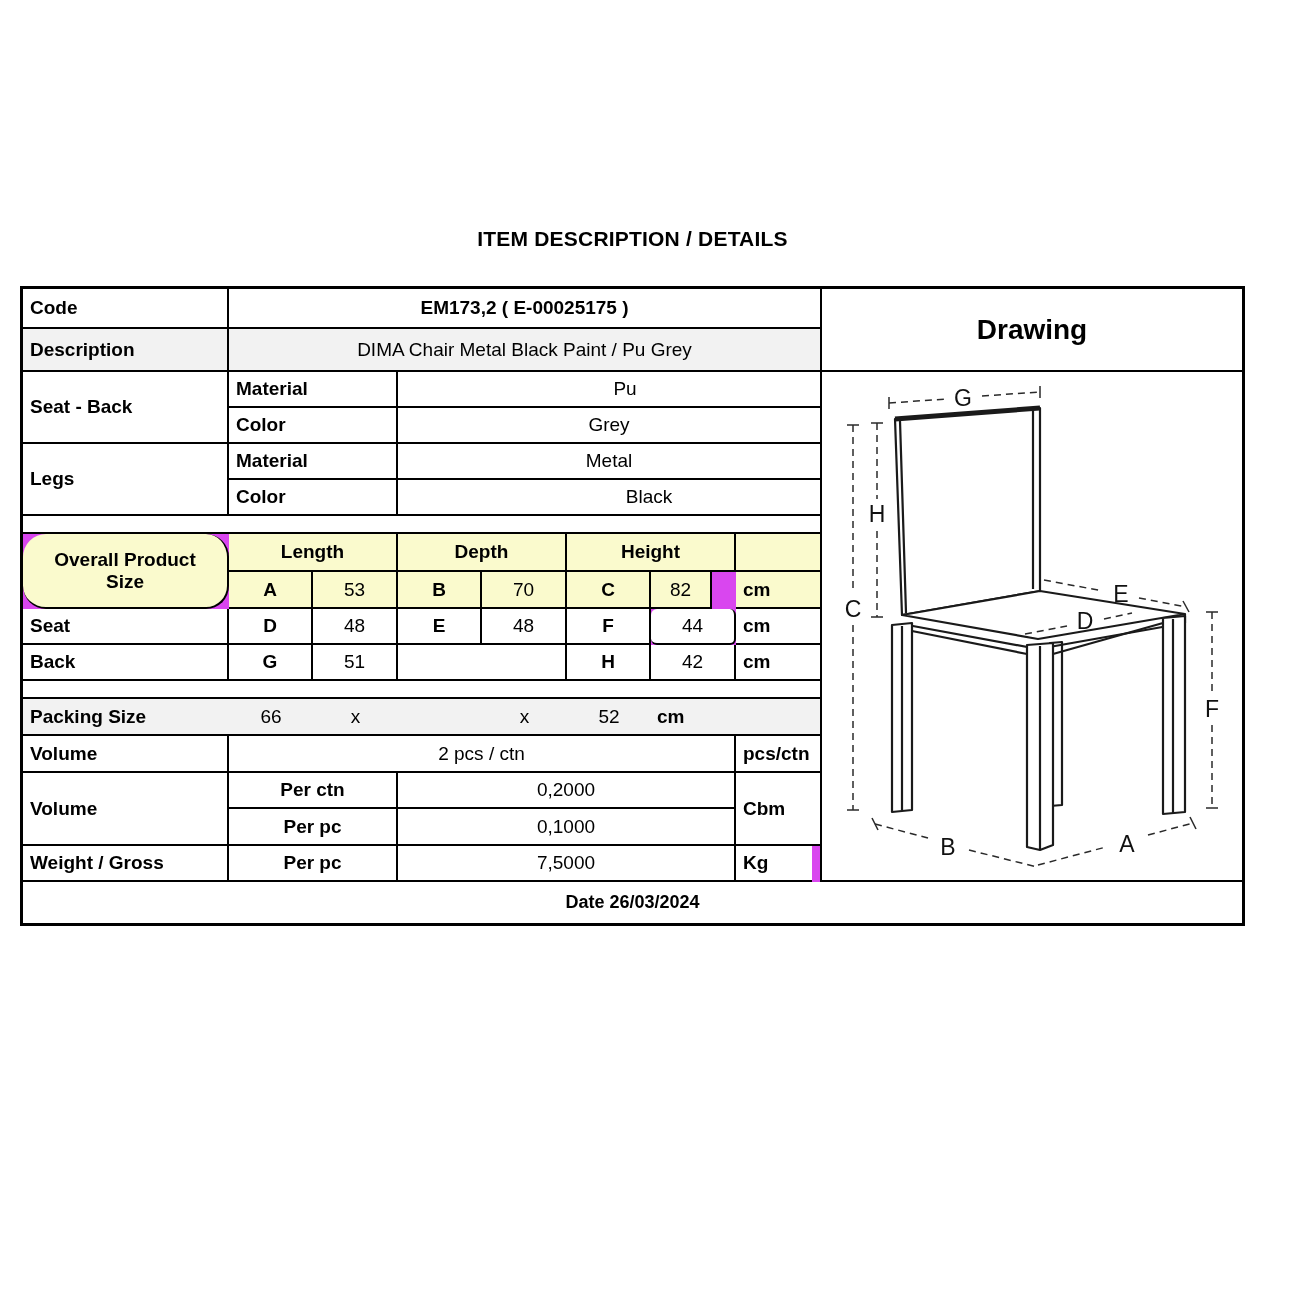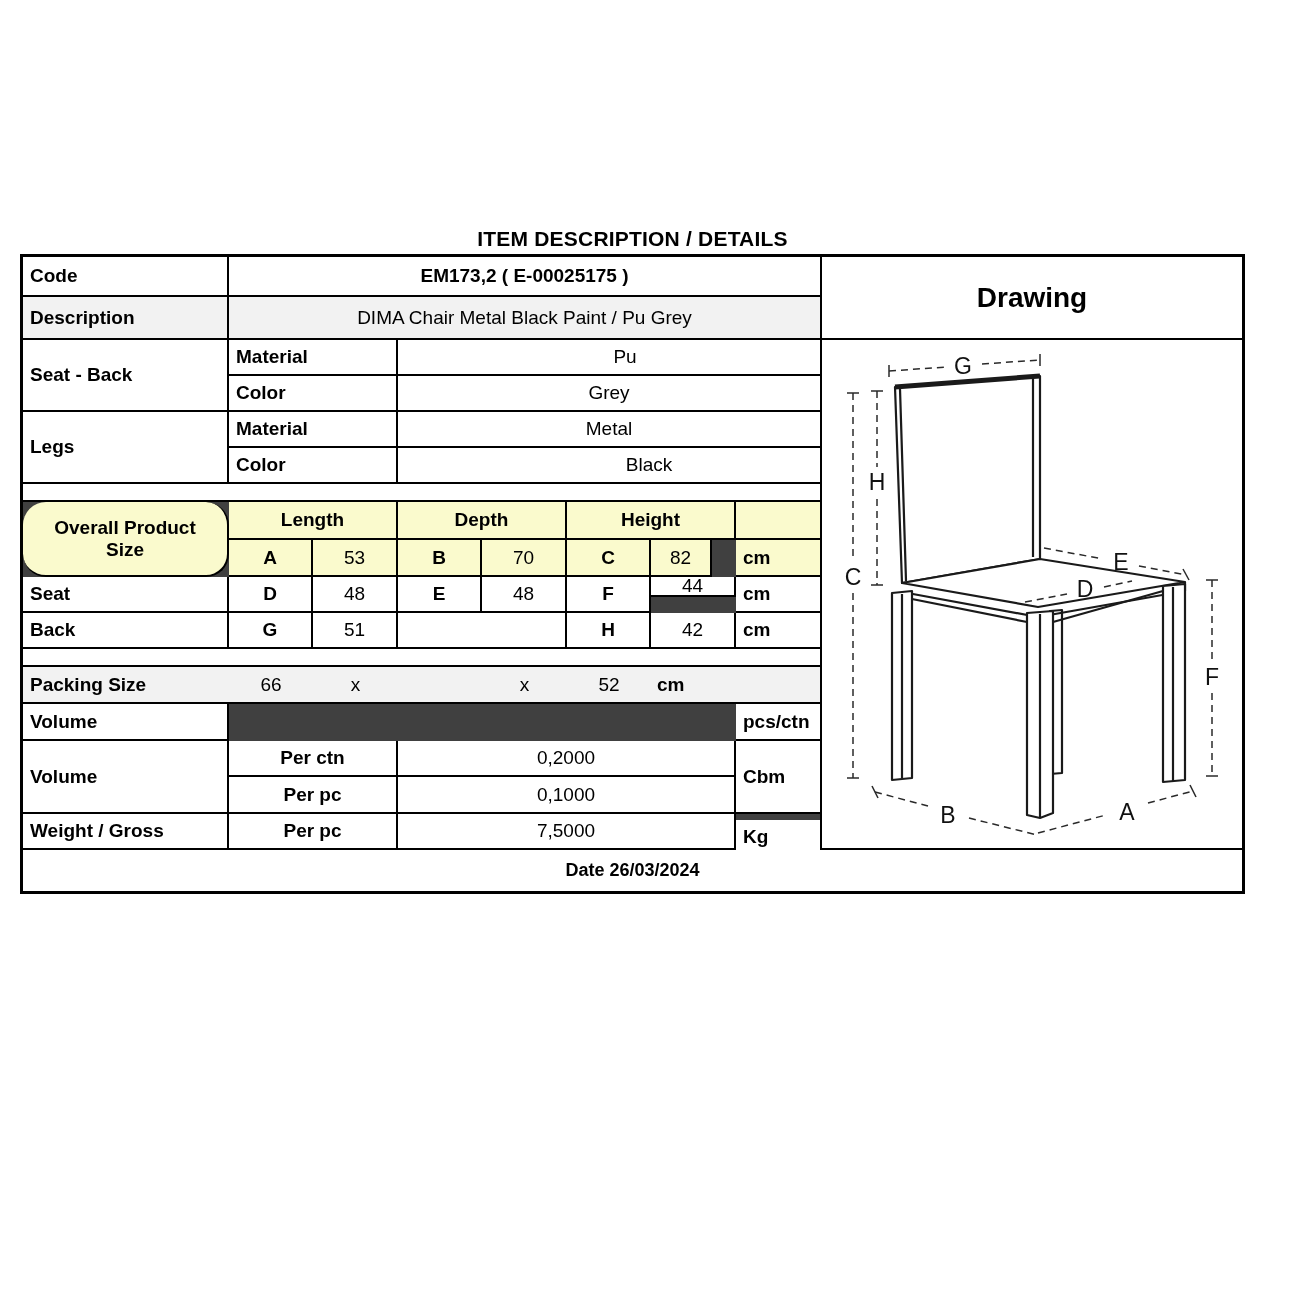--- a/index.html
+++ b/index.html
@@ -1,20 +1,20 @@
 <!DOCTYPE html>
 <html><head>
 <meta charset="utf-8">
 <style>
   html,body{margin:0;padding:0;background:#fff;}
   body{width:1300px;height:1300px;position:relative;font-family:"Liberation Sans",sans-serif;color:#000;}
   .page-title{position:absolute;left:20px;top:227px;width:1225px;text-align:center;
     font-size:21px;font-weight:bold;letter-spacing:.2px;}
-  .sheet{position:absolute;left:20px;top:254px;width:1225px;height:640px;
-    border:3px solid #000;border-bottom-width:4px;box-sizing:border-box;background:#404040;}
+  .sheet{position:absolute;left:20px;top:286px;width:1225px;height:640px;
+    border:3px solid #000;border-bottom-width:4px;box-sizing:border-box;background:#d946ef;}
   .cell{position:absolute;box-sizing:border-box;border-right:2px solid #000;border-bottom:2px solid #000;
     display:flex;align-items:center;font-size:19px;overflow:hidden;background:#fff;}
   .b{font-weight:bold;}
   .left{justify-content:flex-start;padding-left:7px;}
   .center{justify-content:center;text-align:center;}
   .nrb{border-right:none;}
   .nbb{border-bottom:none;}
   .yellow{background:#FAFACD;}
   .grey{background:#F2F2F2;}
   .blft{border-left:2px solid #000;}
@@ -64,21 +64,21 @@
   <div class="cell b center yellow" style="left:544px;top:283px;width:84px;height:37px;">C</div>
   <div class="cell center yellow" style="left:628px;top:283px;width:61px;height:37px;">82</div>
   <div class="cell b left yellow nrb" style="left:713px;top:283px;width:84px;height:37px;">cm</div>
 
   <div class="cell b left" style="left:0;top:320px;width:206px;height:36px;">Seat</div>
   <div class="cell b center" style="left:206px;top:320px;width:84px;height:36px;">D</div>
   <div class="cell center" style="left:290px;top:320px;width:85px;height:36px;">48</div>
   <div class="cell b center" style="left:375px;top:320px;width:84px;height:36px;">E</div>
   <div class="cell center" style="left:459px;top:320px;width:85px;height:36px;">48</div>
   <div class="cell b center" style="left:544px;top:320px;width:84px;height:36px;">F</div>
-  <div class="cell center" style="left:628px;top:320px;width:85px;height:20px;">44</div>
+  <div class="cell center" style="left:628px;top:320px;width:85px;height:36px;border-radius:6px;">44</div>
   <div class="cell b left nrb" style="left:713px;top:320px;width:84px;height:36px;">cm</div>
 
   <div class="cell b left" style="left:0;top:356px;width:206px;height:36px;">Back</div>
   <div class="cell b center" style="left:206px;top:356px;width:84px;height:36px;">G</div>
   <div class="cell center" style="left:290px;top:356px;width:85px;height:36px;">51</div>
   <div class="cell" style="left:375px;top:356px;width:169px;height:36px;"></div>
   <div class="cell b center" style="left:544px;top:356px;width:84px;height:36px;">H</div>
   <div class="cell center" style="left:628px;top:356px;width:85px;height:36px;">42</div>
   <div class="cell b left nrb" style="left:713px;top:356px;width:84px;height:36px;">cm</div>
 
@@ -88,33 +88,34 @@
   <div class="cell grey nrb pack-flex" style="left:206px;top:410px;width:591px;height:37px;">
     <span class="pk1">66</span>
     <span class="pk2">x</span>
     <span class="pk3">58</span>
     <span class="pk4">x</span>
     <span class="pk5">52</span>
     <span class="pkunit">cm</span>
   </div>
 
   <div class="cell b left" style="left:0;top:447px;width:206px;height:37px;">Volume</div>
+  <div class="cell center" style="left:206px;top:447px;width:507px;height:37px;">2 pcs / ctn</div>
   <div class="cell b left nrb" style="left:713px;top:447px;width:84px;height:37px;">pcs/ctn</div>
 
   <div class="cell b left" style="left:0;top:484px;width:206px;height:73px;">Volume</div>
   <div class="cell b center" style="left:206px;top:484px;width:169px;height:36px;">Per ctn</div>
   <div class="cell center" style="left:375px;top:484px;width:338px;height:36px;">0,2000</div>
   <div class="cell b left nrb" style="left:713px;top:484px;width:84px;height:73px;">Cbm</div>
   <div class="cell b center" style="left:206px;top:520px;width:169px;height:37px;">Per pc</div>
   <div class="cell center" style="left:375px;top:520px;width:338px;height:37px;">0,1000</div>
 
   <div class="cell b left" style="left:0;top:557px;width:206px;height:36px;">Weight / Gross</div>
   <div class="cell b center" style="left:206px;top:557px;width:169px;height:36px;">Per pc</div>
   <div class="cell center" style="left:375px;top:557px;width:338px;height:36px;">7,5000</div>
-  <div class="cell b left nrb" style="left:713px;top:557px;width:84px;height:36px;margin-top:6px;">Kg</div>
+  <div class="cell b left nrb" style="left:713px;top:557px;width:76px;height:36px;">Kg</div>
 
   <div class="cell b center nrb nbb" style="left:0;top:593px;width:1219px;height:41px;font-size:18px;">Date 26/03/2024</div>
 
   <div class="cell b center nrb blft" style="left:797px;top:0;width:422px;height:83px;font-size:28px;">Drawing</div>
 
   <div class="cell nrb blft drawing-cell" style="left:797px;top:83px;width:422px;height:510px;">
     <svg viewBox="0 0 420 506" xmlns="http://www.w3.org/2000/svg">
 
       <g stroke="#1a1a1a" stroke-width="2.2" fill="#ffffff" stroke-linejoin="round">
 

